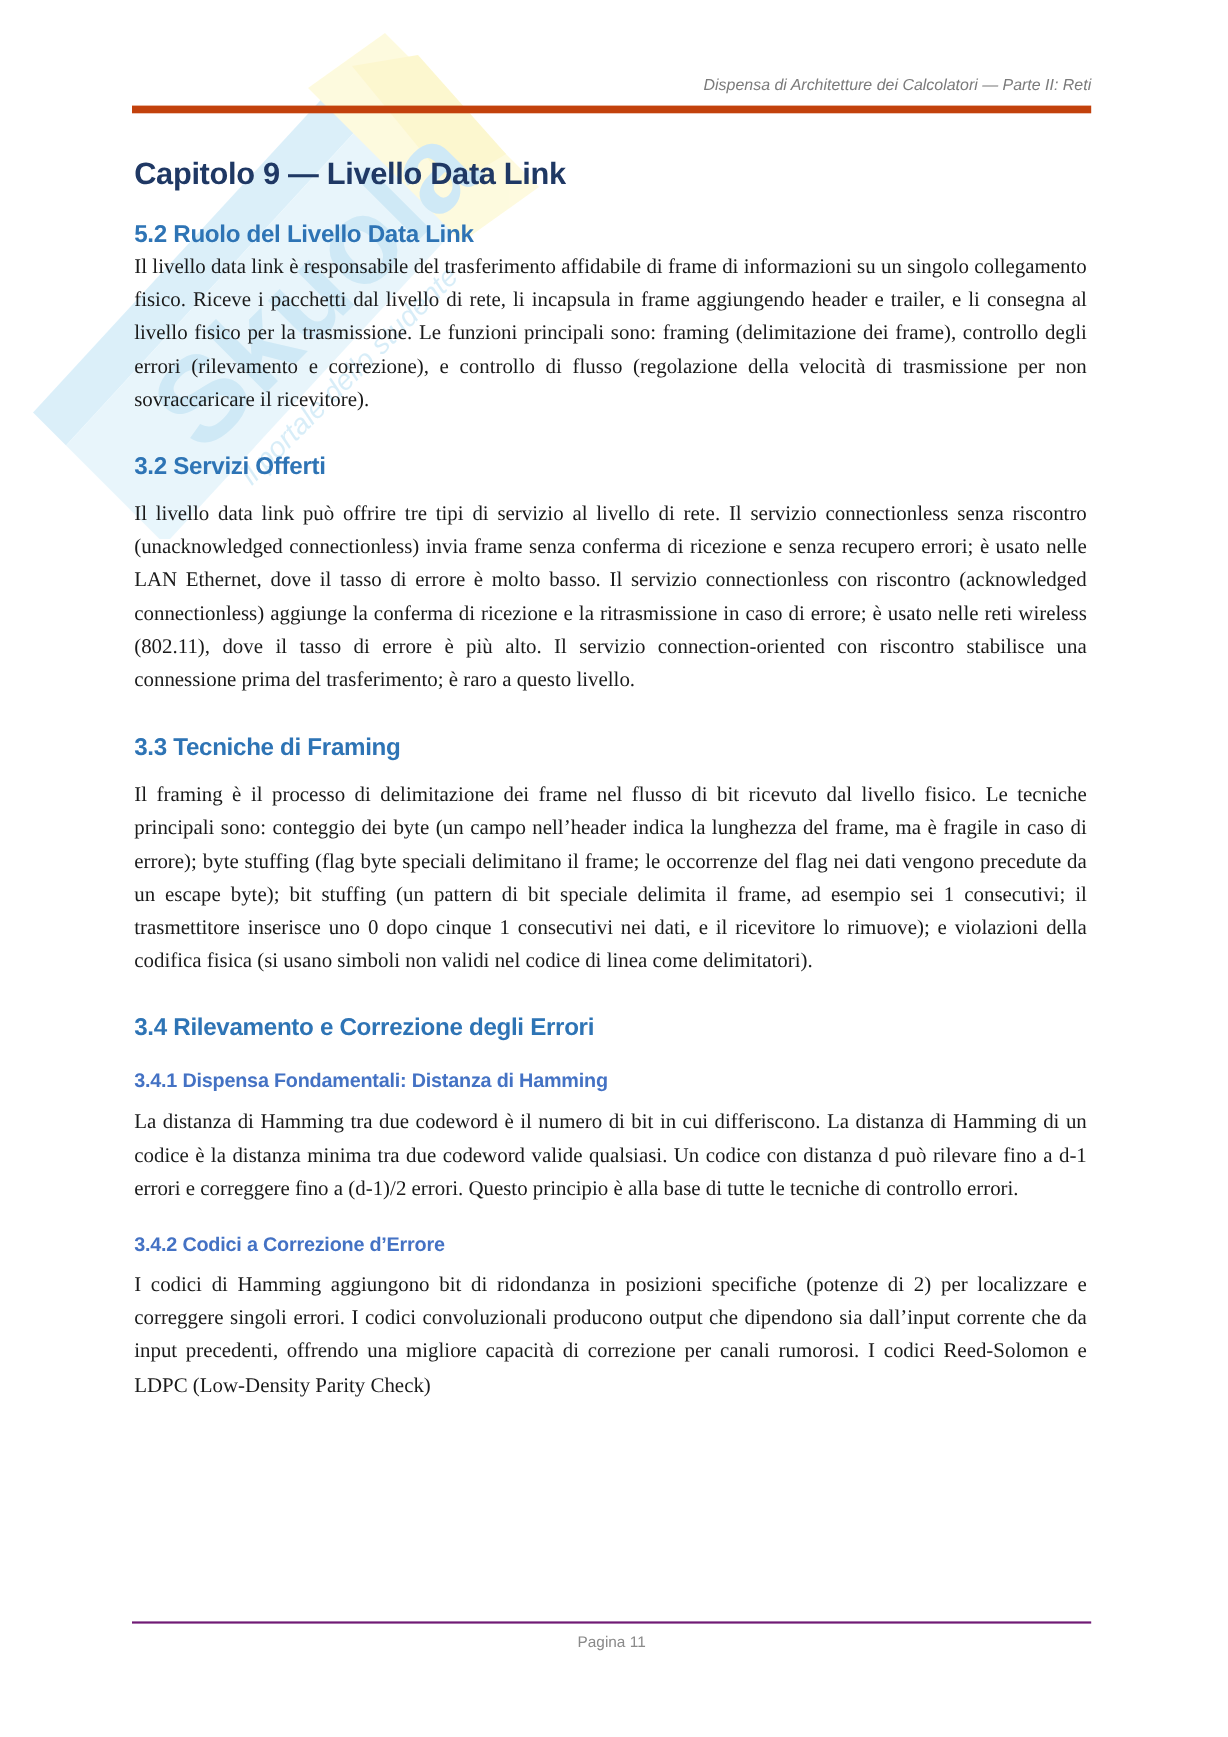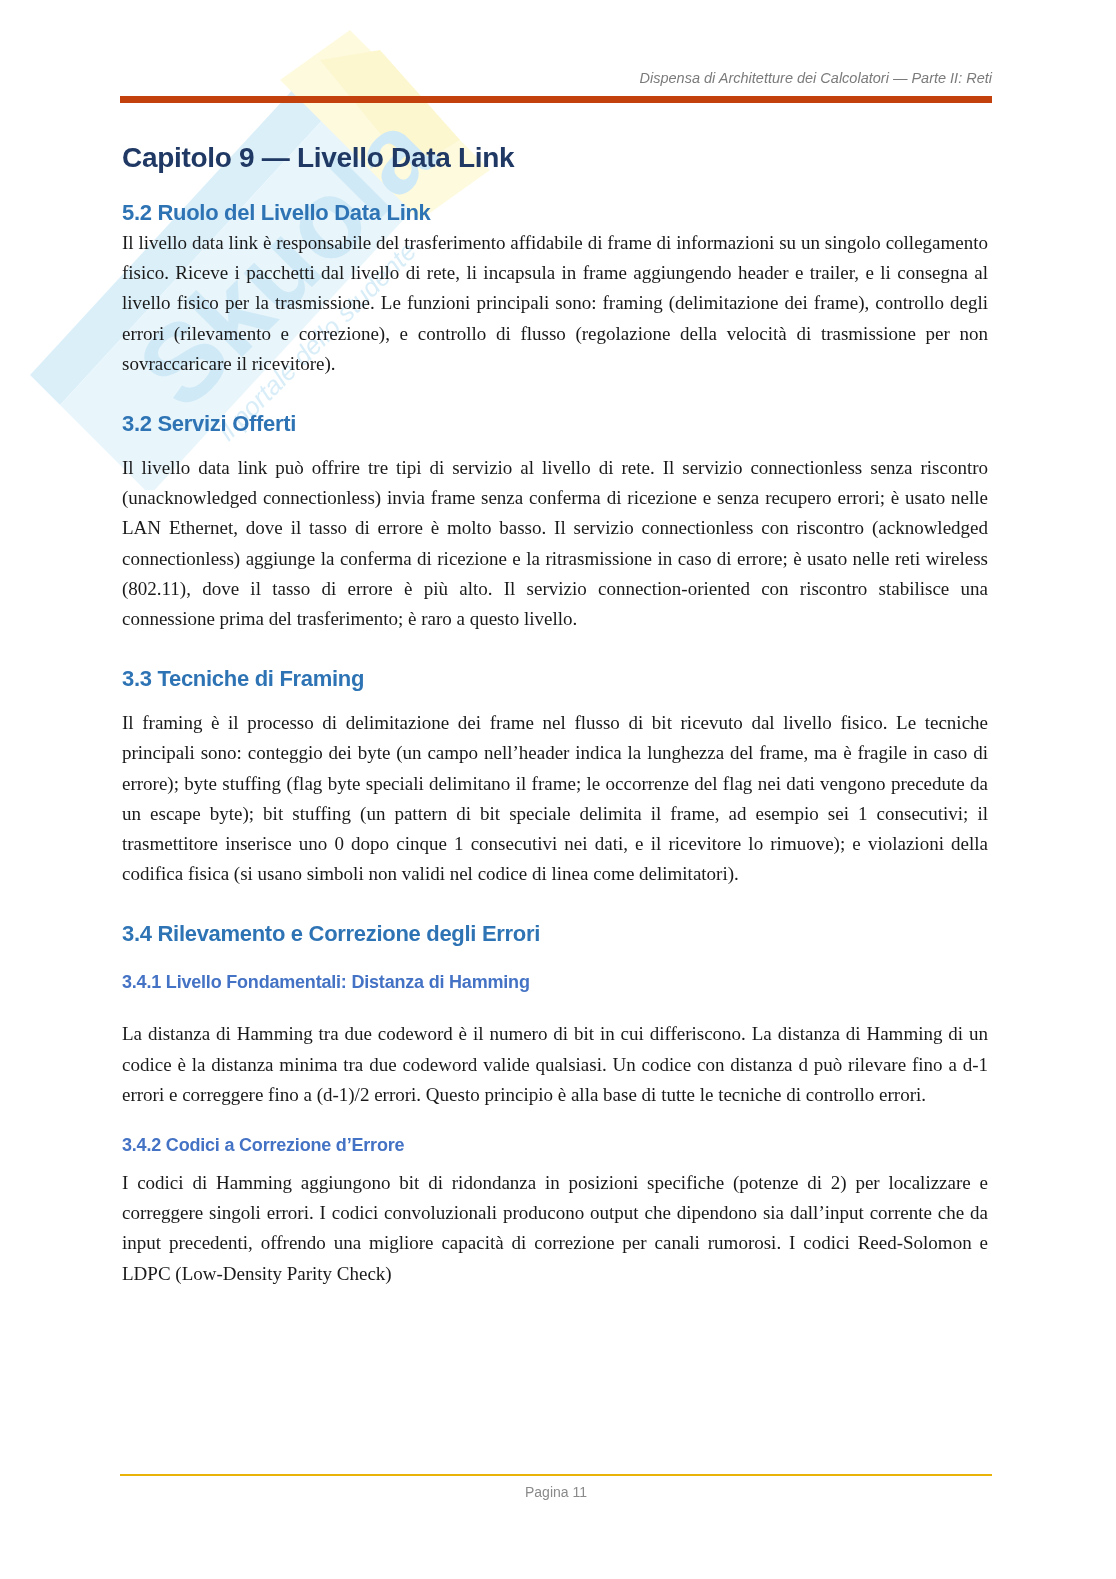--- a/index.html
+++ b/index.html
@@ -83,30 +83,30 @@
     color: #1a1a1a;
   }
   .s31 { margin-top: 20px; }
   .p31 { }
   .s32 { margin-top: 30px; }
   .p32 { margin-top: 14px; }
   .s33 { margin-top: 30px; }
   .p33 { margin-top: 14px; }
   .s34 { margin-top: 30px; }
   .s341 { margin-top: 20px; }
-  .p341 { margin-top: 24px; }
+  .p341 { margin-top: 10px; }
   .s342 { margin-top: 22px; }
   .p342 { margin-top: 10px; }
 
   .page-footer {
     position: absolute;
     left: 120px;
     top: 1474px;
     width: 872px;
-    border-top: 2px solid #eab308;
+    border-top: 2px solid #701a75;
     text-align: center;
     z-index: 1;
   }
   .page-footer span {
     display: inline-block;
     margin-top: 8px;
     font-family: "Liberation Sans", "DejaVu Sans", sans-serif;
     font-size: 14px;
     color: #8a8a8a;
   }
@@ -144,21 +144,21 @@
 
   <section>
     <h2 class="s33">3.3 Tecniche di Framing</h2>
     <p class="p33">Il framing è il processo di delimitazione dei frame nel flusso di bit ricevuto dal livello fisico. Le tecniche principali sono: conteggio dei byte (un campo nell’header indica la lunghezza del frame, ma è fragile in caso di errore); byte stuffing (flag byte speciali delimitano il frame; le occorrenze del flag nei dati vengono precedute da un escape byte); bit stuffing (un pattern di bit speciale delimita il frame, ad esempio sei 1 consecutivi; il trasmettitore inserisce uno 0 dopo cinque 1 consecutivi nei dati, e il ricevitore lo rimuove); e violazioni della codifica fisica (si usano simboli non validi nel codice di linea come delimitatori).</p>
   </section>
 
   <section>
     <h2 class="s34">3.4 Rilevamento e Correzione degli Errori</h2>
 
     <div>
-      <h3 class="s341">3.4.1 Livello Fondamentali: Distanza di Hamming</h3>
+      <h3 class="s341">3.4.1 Dispensa Fondamentali: Distanza di Hamming</h3>
       <p class="p341">La distanza di Hamming tra due codeword è il numero di bit in cui differiscono. La distanza di Hamming di un codice è la distanza minima tra due codeword valide qualsiasi. Un codice con distanza d può rilevare fino a d-1 errori e correggere fino a (d-1)/2 errori. Questo principio è alla base di tutte le tecniche di controllo errori.</p>
     </div>
 
     <div>
       <h3 class="s342">3.4.2 Codici a Correzione d’Errore</h3>
       <p class="p342">I codici di Hamming aggiungono bit di ridondanza in posizioni specifiche (potenze di 2) per localizzare e correggere singoli errori. I codici convoluzionali producono output che dipendono sia dall’input corrente che da input precedenti, offrendo una migliore capacità di correzione per canali rumorosi. I codici Reed-Solomon e LDPC (Low-Density Parity Check)</p>
     </div>
   </section>
 </div>
 

